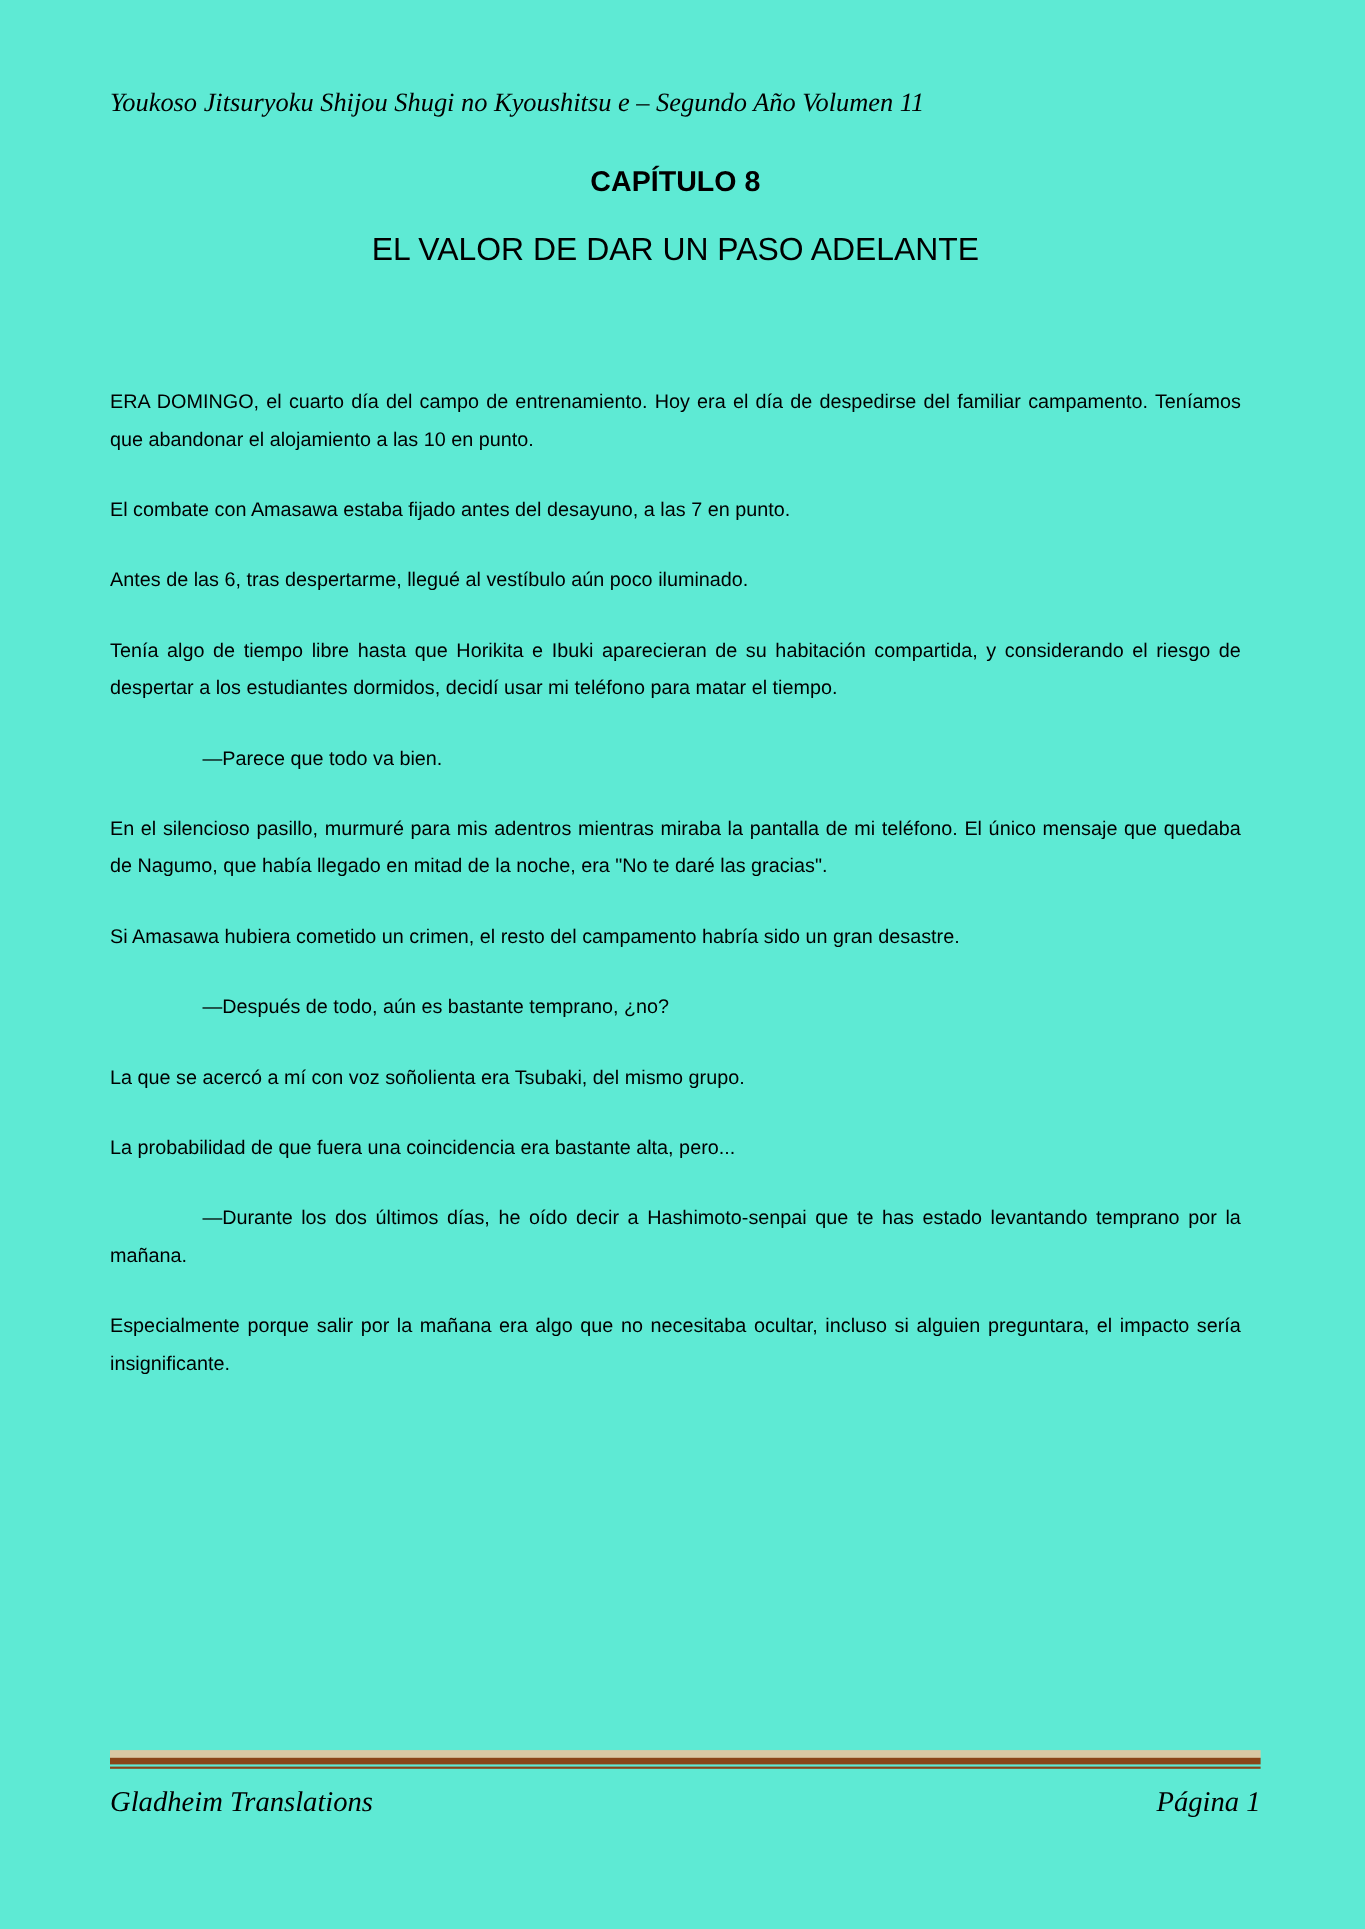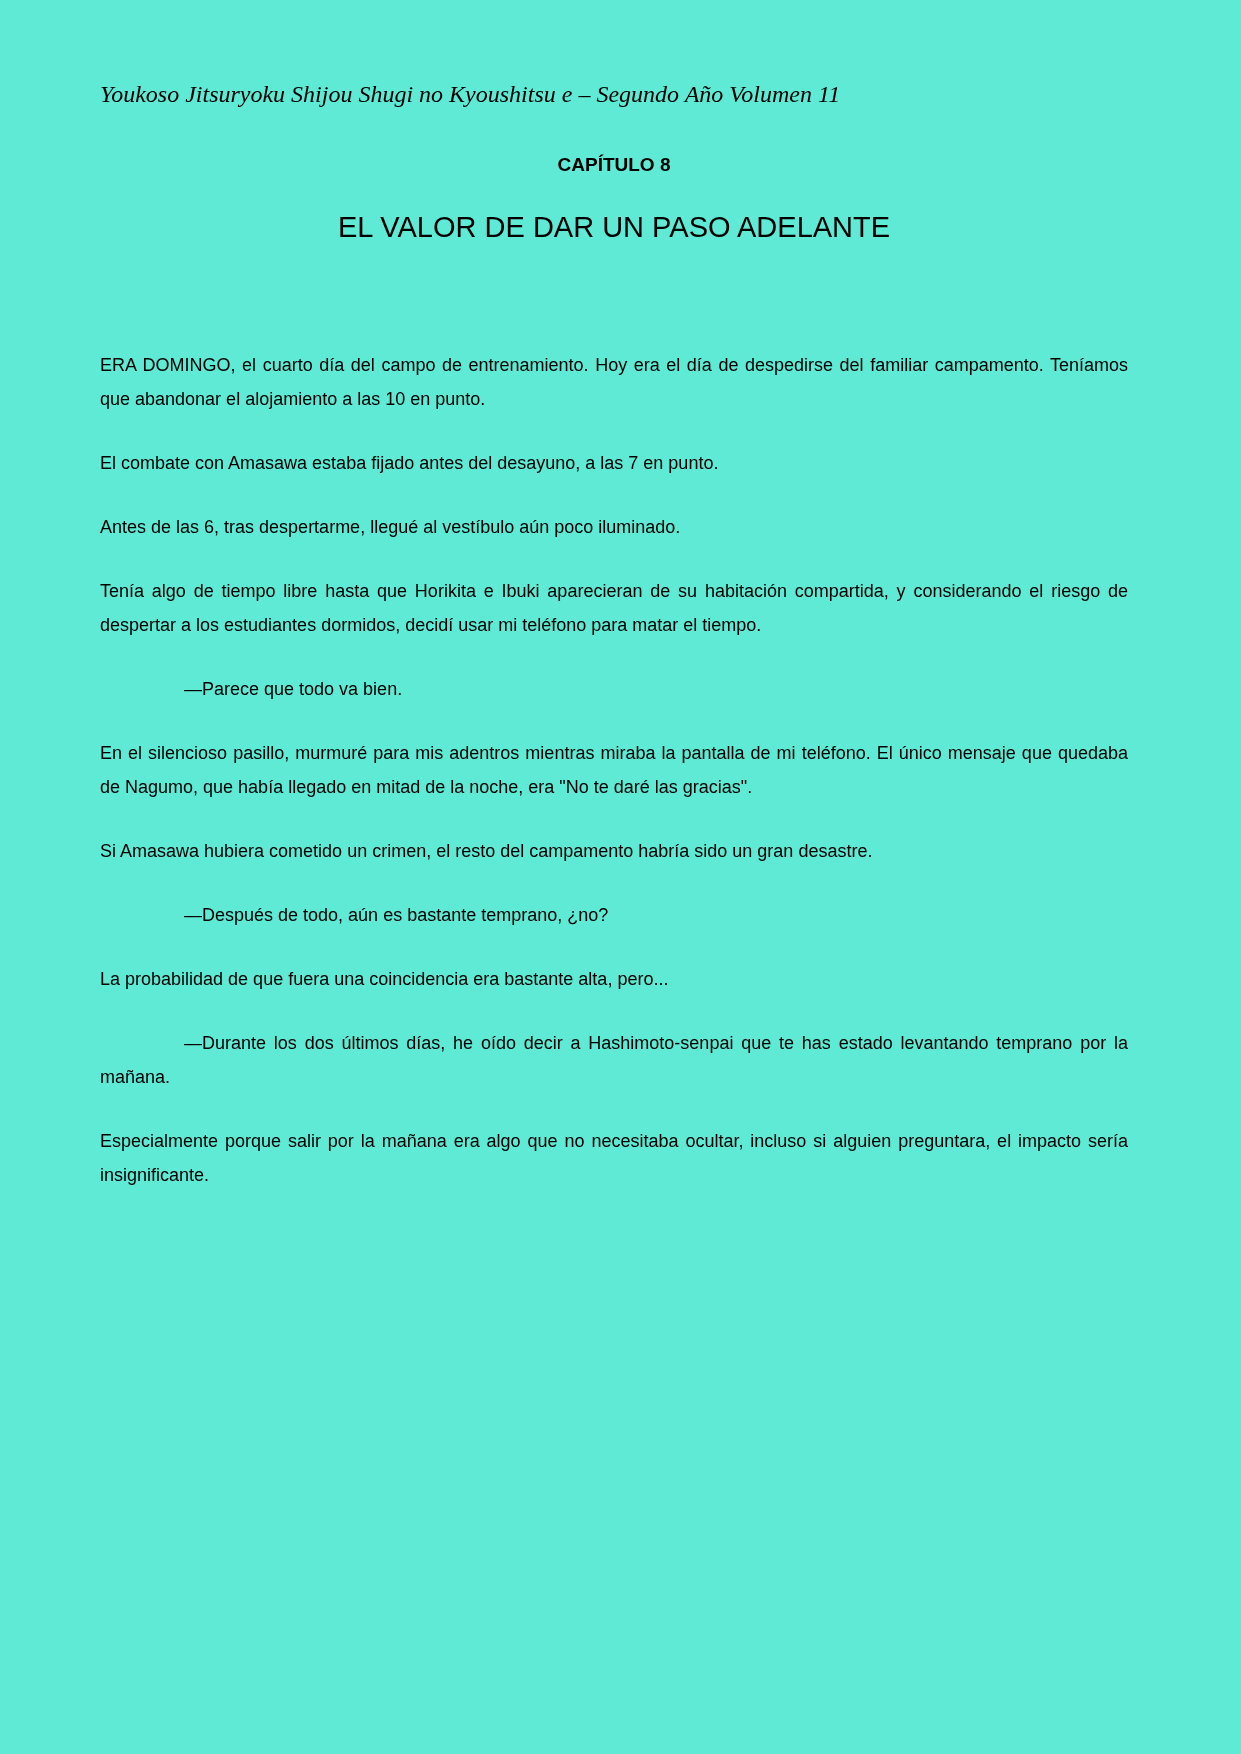--- a/index.html
+++ b/index.html
@@ -25,21 +25,21 @@
     font-size: 24px;
     line-height: 28px;
     white-space: nowrap;
   }
   
   .chapter-heading {
     margin: 40px 113px 0 100px;
     text-align: center;
     font-family: "Liberation Sans", sans-serif;
     font-weight: bold;
-    font-size: 19px;
+    font-size: 26px;
     line-height: 34px;
   }
   .chapter-subheading {
     margin: 28px 113px 0 100px;
     text-align: center;
     font-family: "Liberation Sans", sans-serif;
     font-weight: normal;
     font-size: 29px;
     line-height: 34px;
   }
@@ -96,19 +96,27 @@
 
   <div class="doc-body" id="doc-body">
       <p class="normal">ERA DOMINGO, el cuarto día del campo de entrenamiento. Hoy era el día de despedirse del familiar campamento. Teníamos que abandonar el alojamiento a las 10 en punto.</p>
       <p class="normal">El combate con Amasawa estaba fijado antes del desayuno, a las 7 en punto.</p>
       <p class="normal">Antes de las 6, tras despertarme, llegué al vestíbulo aún poco iluminado.</p>
       <p class="normal">Tenía algo de tiempo libre hasta que Horikita e Ibuki aparecieran de su habitación compartida, y considerando el riesgo de despertar a los estudiantes dormidos, decidí usar mi teléfono para matar el tiempo.</p>
       <p class="dialogue">—Parece que todo va bien.</p>
       <p class="normal">En el silencioso pasillo, murmuré para mis adentros mientras miraba la pantalla de mi teléfono. El único mensaje que quedaba de Nagumo, que había llegado en mitad de la noche, era "No te daré las gracias".</p>
       <p class="normal">Si Amasawa hubiera cometido un crimen, el resto del campamento habría sido un gran desastre.</p>
       <p class="dialogue">—Después de todo, aún es bastante temprano, ¿no?</p>
+      <p class="normal">La que se acercó a mí con voz soñolienta era Tsubaki, del mismo grupo.</p>
       <p class="normal">La probabilidad de que fuera una coincidencia era bastante alta, pero...</p>
       <p class="dialogue">—Durante los dos últimos días, he oído decir a Hashimoto-senpai que te has estado levantando temprano por la mañana.</p>
       <p class="normal">Especialmente porque salir por la mañana era algo que no necesitaba ocultar, incluso si alguien preguntara, el impacto sería insignificante.</p>
     </div>
 
+  <div class="doc-footer">
+    <div class="footer-rule" id="footer-rule" style="border-top-color: rgb(138, 69, 23); border-bottom-color: rgb(138, 69, 23);"></div>
+    <div class="footer-text">
+      <span>Gladheim Translations</span>
+      <span>Página 1</span>
+    </div>
+  </div>
 
 </div>
 
 </body></html>

